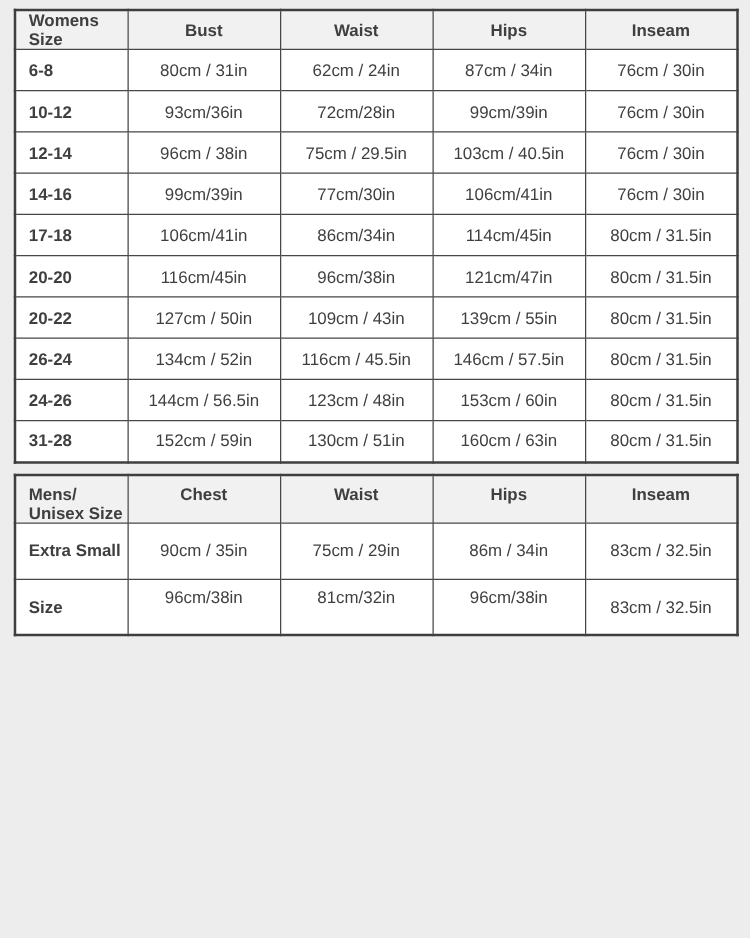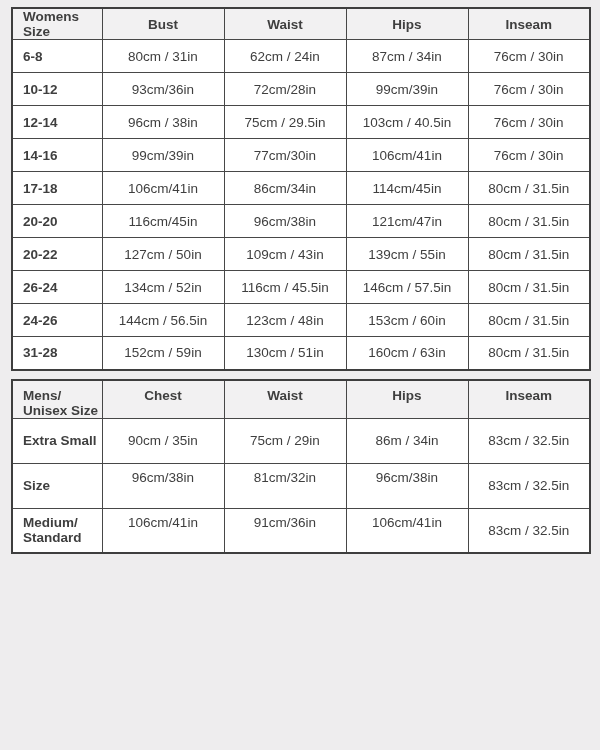--- a/index.html
+++ b/index.html
@@ -172,24 +172,16 @@
           <td>86m / 34in</td>
           <td>83cm / 32.5in</td>
         </tr>
         <tr>
           <td>Size</td>
           <td>96cm/38in</td>
           <td>81cm/32in</td>
           <td>96cm/38in</td>
           <td>83cm / 32.5in</td>
         </tr>
-        <tr>
-          <td>Medium/
-Standard</td>
-          <td>106cm/41in</td>
-          <td>91cm/36in</td>
-          <td>106cm/41in</td>
-          <td>83cm / 32.5in</td>
-        </tr>
       </tbody>
   </table>
 
 </div>
 
 </body></html>

